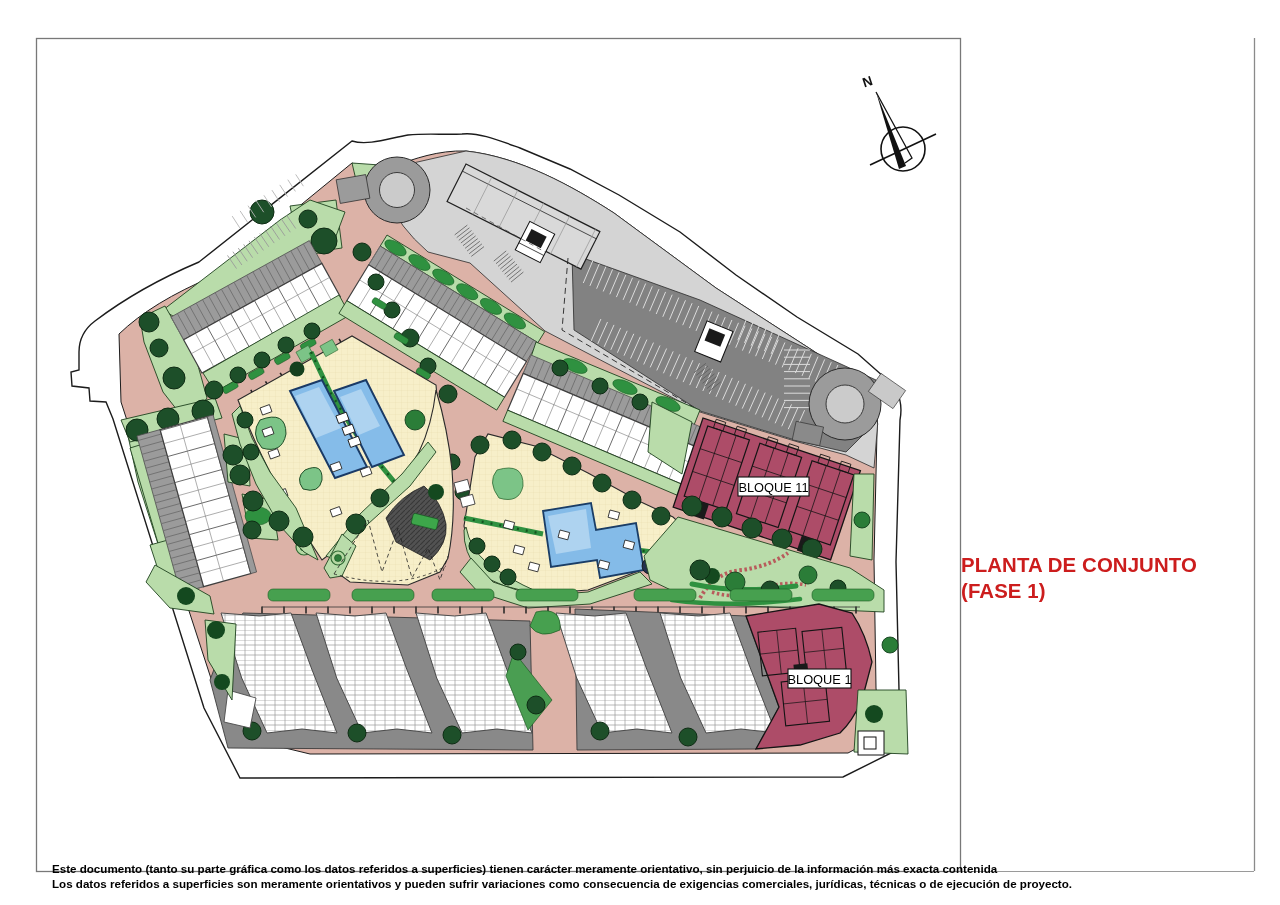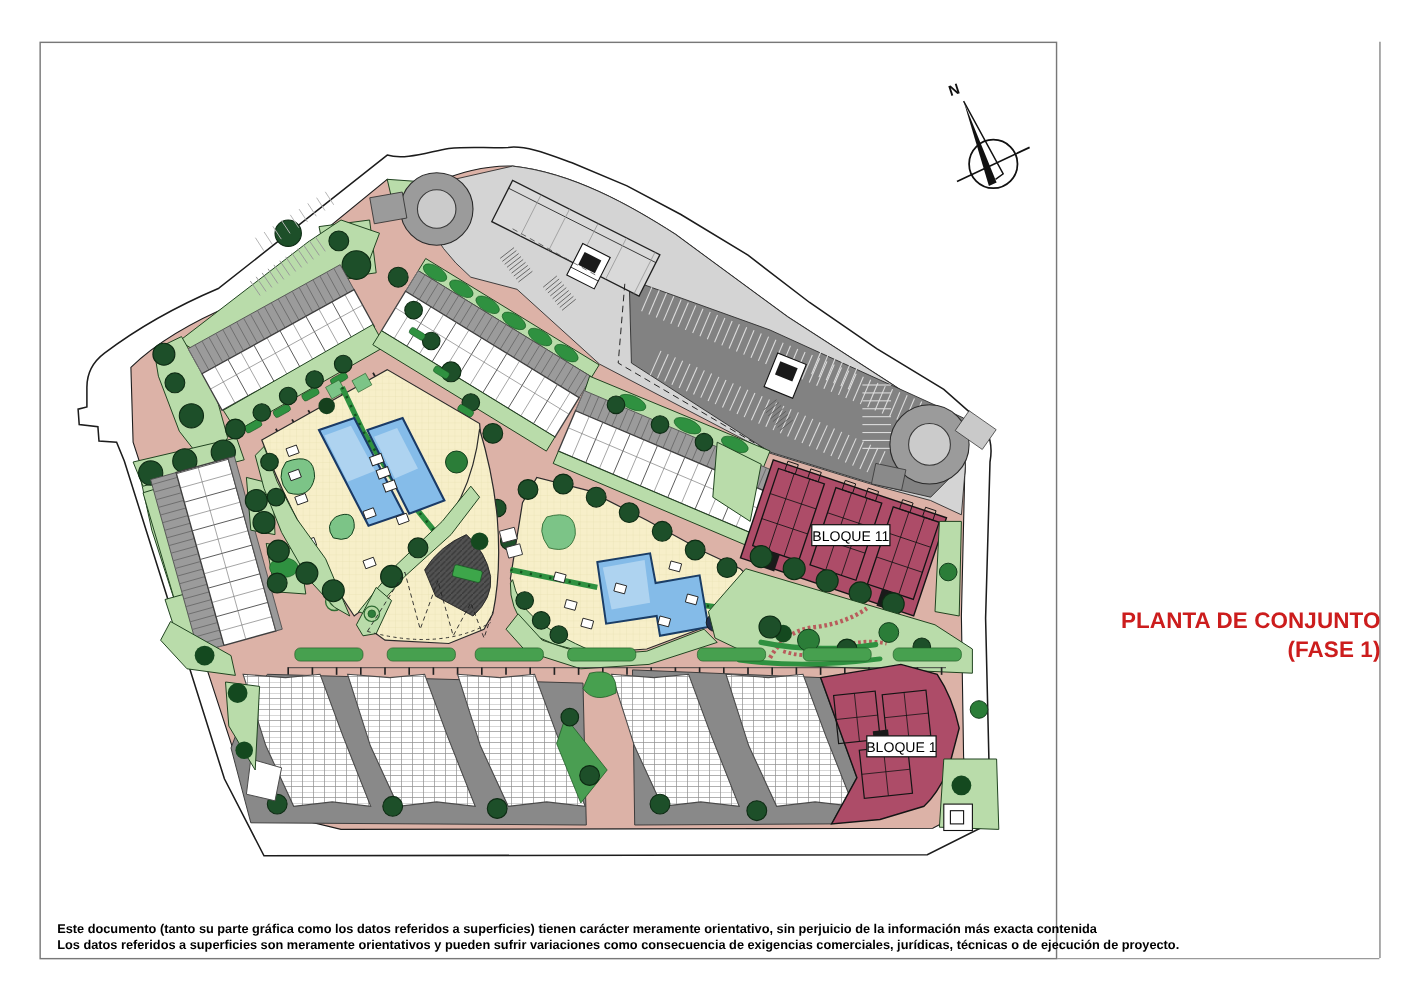--- a/index.html
+++ b/index.html
@@ -1,18 +1,18 @@
 <!DOCTYPE html>
 <html><head>
 <meta charset="utf-8">
 <style>
 html,body{margin:0;padding:0;background:#ffffff;width:1280px;height:905px;overflow:hidden;}
 *{font-family:"Liberation Sans",sans-serif;}
-.title{position:absolute;left:961px;top:552px;width:294px;text-align:right;color:#cc1d1d;font-weight:bold;font-size:20.4px;line-height:26px;letter-spacing:0.1px;}
-.disc{position:absolute;left:52px;top:838px;width:1130px;color:#000;font-weight:bold;font-size:11.6px;line-height:14.9px;}
+.title{position:absolute;left:961px;top:552px;width:294px;text-align:left;color:#cc1d1d;font-weight:bold;font-size:20.4px;line-height:26px;letter-spacing:0.1px;}
+.disc{position:absolute;left:52px;top:862px;width:1130px;color:#000;font-weight:bold;font-size:11.6px;line-height:14.9px;}
 </style>
 </head>
 <body>
 <svg width="1280" height="905" viewBox="0 0 1280 905" style="position:absolute;left:0;top:0">
 <defs>
 <pattern id="tiles" width="6" height="6" patternUnits="userSpaceOnUse">
         <rect width="6" height="6" fill="#f7efc9"></rect>
         <path d="M0 0H6V6" fill="none" stroke="#e6dcab" stroke-width="0.5"></path>
       </pattern>
 <pattern id="houses" width="10" height="10" patternUnits="userSpaceOnUse">

